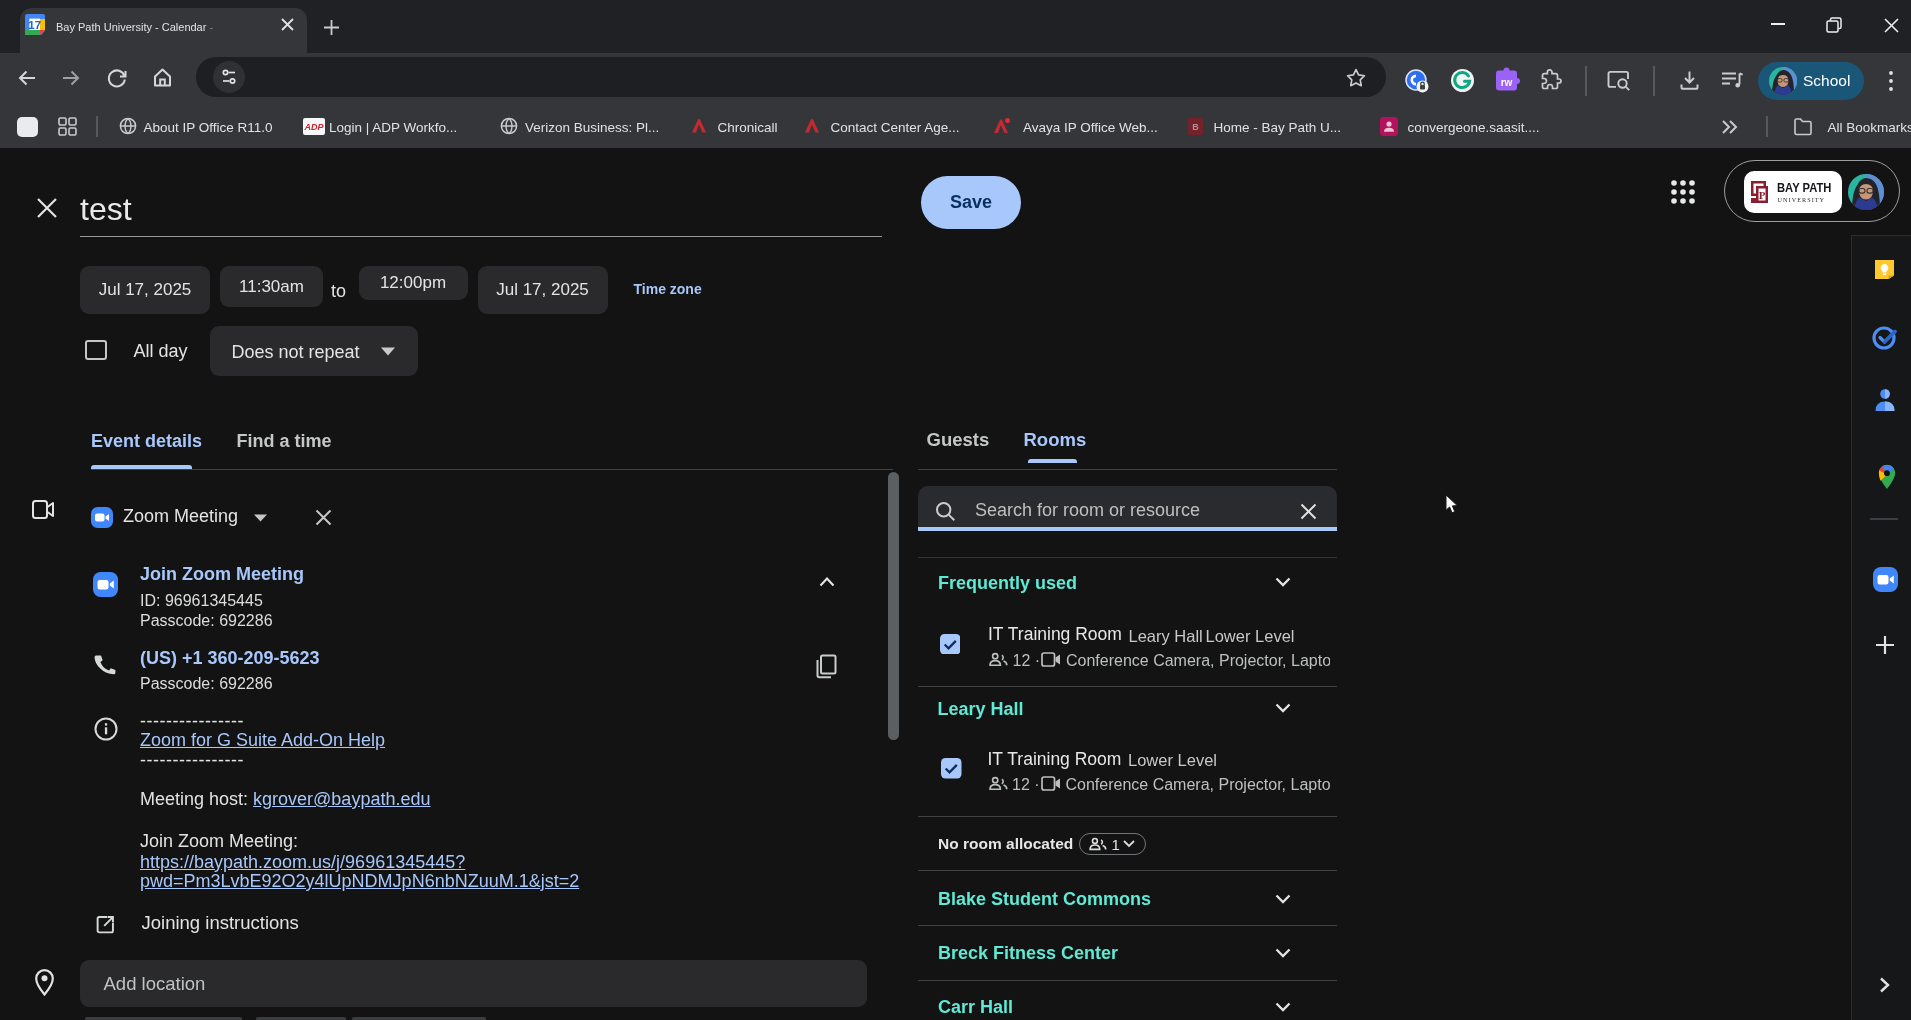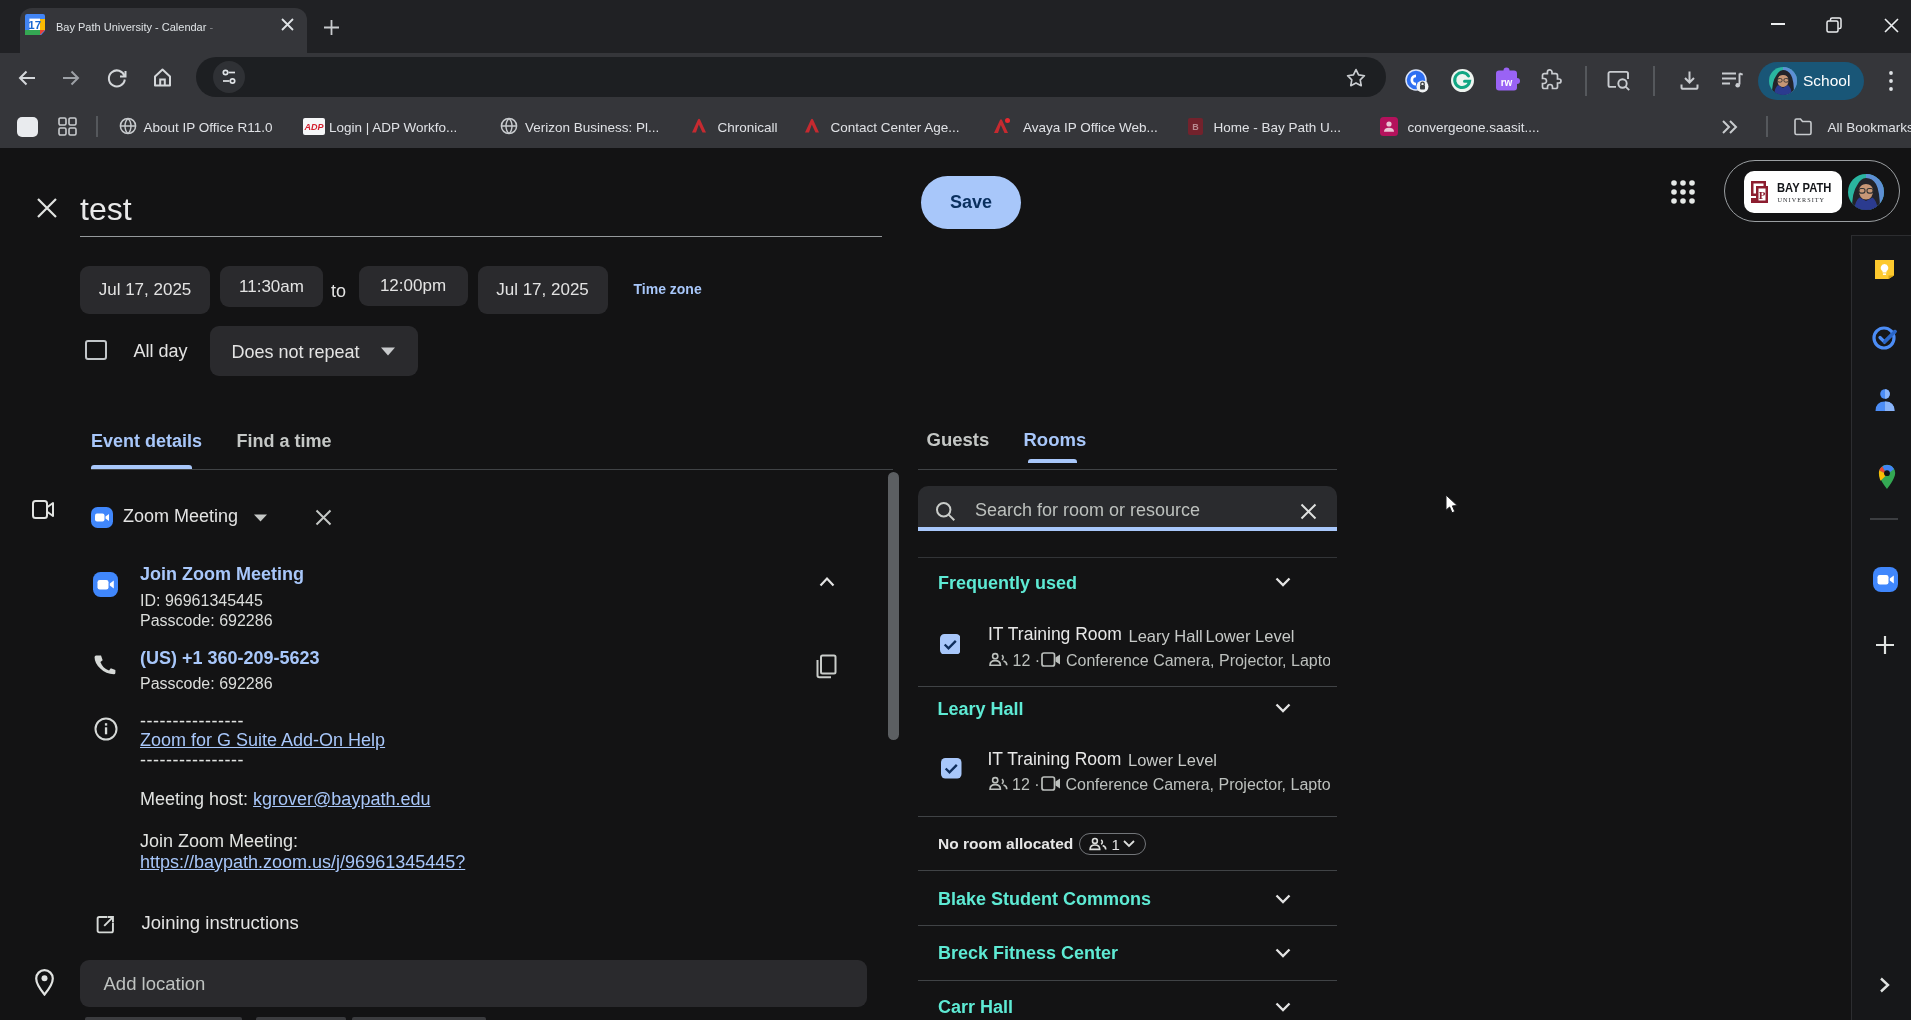--- a/index.html
+++ b/index.html
@@ -207,21 +207,21 @@
     <path d="M2 2 L20 20 M20 2 L2 20" stroke="#e1e3e1" stroke-width="2.2"></path>
   </svg>
   <div class="abs" style="left:80px;top:191px;font-size:32px;color:#e9e9e9">test</div>
   <div class="abs" style="left:80px;top:236px;width:802px;height:1px;background:#95999c"></div>
   <div class="abs" style="left:921px;top:176px;width:100px;height:53px;border-radius:27px;background:#a8c7fa;display:flex;align-items:center;justify-content:center">
     <span style="color:#0a305f;font-size:18px;font-weight:bold">Save</span>
     </div>
   <div class="abs inputbox fieldtext dt" style="left:80px;top:266px;width:130px;height:48px;display:flex;align-items:center;justify-content:center">Jul 17, 2025</div>
   <div class="abs inputbox fieldtext dt" style="left:220px;top:266px;width:103px;height:41px;display:flex;align-items:center;justify-content:center">11:30am</div>
   <div class="abs fieldtext" style="left:331px;top:281px">to</div>
-  <div class="abs inputbox fieldtext dt" style="left:358.5px;top:266px;width:109px;height:40px;display:flex;align-items:center;justify-content:center">12:00pm</div>
+  <div class="abs inputbox fieldtext dt" style="left:358.5px;top:266px;width:109px;height:34px;display:flex;align-items:center;justify-content:center">12:00pm</div>
   <div class="abs inputbox fieldtext dt" style="left:477.5px;top:266px;width:130px;height:48px;display:flex;align-items:center;justify-content:center">Jul 17, 2025</div>
   <div class="abs blue" style="left:633.5px;top:281px;font-size:14px;font-weight:bold">Time zone</div>
   <div class="abs" style="left:85px;top:340px;width:21.5px;height:20px;border:2px solid #c2c6c9;border-radius:3px"></div>
   <div class="abs fieldtext" style="left:133.5px;top:341px">All day</div>
   <div class="abs inputbox" style="left:210px;top:326px;width:207.5px;height:49.5px"></div>
   <div class="abs fieldtext" style="left:231.5px;top:341.5px">Does not repeat</div>
   <svg class="abs" style="left:381px;top:346.5px" width="14" height="9" viewBox="0 0 14 9">
     <path d="M0 0.5 L14 0.5 L7 8.5 Z" fill="#c8cacc"></path>
   </svg>
   <div class="abs blue" style="left:91px;top:431px;font-size:18px;font-weight:bold">Event details</div>
@@ -271,20 +271,21 @@
     <circle cx="12" cy="12" r="10.5" fill="none" stroke="#d6d9d7" stroke-width="2"></circle>
     <rect x="10.9" y="10.3" width="2.3" height="7" fill="#d6d9d7"></rect>
     <rect x="10.9" y="6.2" width="2.3" height="2.4" fill="#d6d9d7"></rect>
   </svg>
   <div class="abs desc" style="left:140px;top:710.5px;letter-spacing:0.5px">----------------</div>
   <div class="abs" style="left:140px;top:730px"><a class="lnk" style="font-size:18px">Zoom for G Suite Add-On Help</a></div>
   <div class="abs desc" style="left:140px;top:749.5px;letter-spacing:0.5px">----------------</div>
   <div class="abs desc" style="left:140px;top:789px">Meeting host: <a class="lnk">kgrover@baypath.edu</a></div>
   <div class="abs desc" style="left:140px;top:830.5px">Join Zoom Meeting:</div>
   <div class="abs" style="left:140px;top:851.5px"><a class="lnk" style="font-size:18px">https://baypath.zoom.us/j/96961345445?</a></div>
+  <div class="abs" style="left:140px;top:871px"><a class="lnk" style="font-size:18px">pwd=Pm3LvbE92O2y4lUpNDMJpN6nbNZuuM.1&amp;jst=2</a></div>
   <svg class="abs" style="left:95px;top:914px" width="21" height="21" viewBox="0 0 24 24">
     <path d="M14 3.5 H4.8 A1.8 1.8 0 0 0 3 5.3 V19.2 A1.8 1.8 0 0 0 4.8 21 H18.7 A1.8 1.8 0 0 0 20.5 19.2 V10" fill="none" stroke="#d6d9d7" stroke-width="2.2"></path>
     <path d="M10.5 13.5 L20.5 3.5 M14.5 3.5 H20.5 V9.5" fill="none" stroke="#d6d9d7" stroke-width="2.2"></path>
   </svg>
   <div class="abs" style="left:141.5px;top:912px;font-size:18.5px;color:#e3e3e3">Joining instructions</div>
   <svg class="abs" style="left:35px;top:969px" width="19" height="27" viewBox="0 0 19 27">
     <path d="M9.5 1.2 A8.3 8.3 0 0 1 17.8 9.5 C17.8 15.5 9.5 25.5 9.5 25.5 C9.5 25.5 1.2 15.5 1.2 9.5 A8.3 8.3 0 0 1 9.5 1.2 Z" fill="none" stroke="#e1e3e1" stroke-width="2.2"></path>
     <circle cx="9.5" cy="9.3" r="3" fill="#e1e3e1"></circle>
   </svg>
   <div class="abs inputbox" style="left:80px;top:960px;width:787px;height:46.5px"></div>

